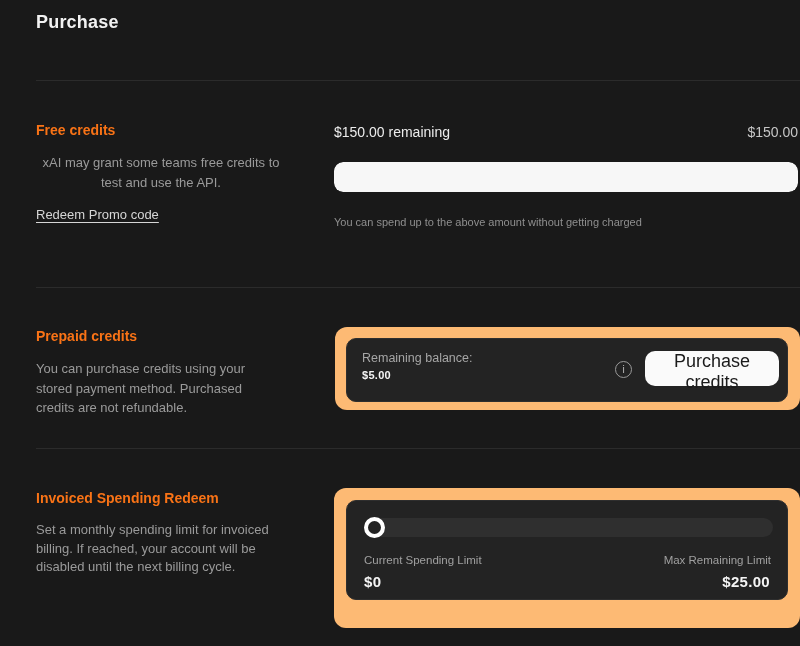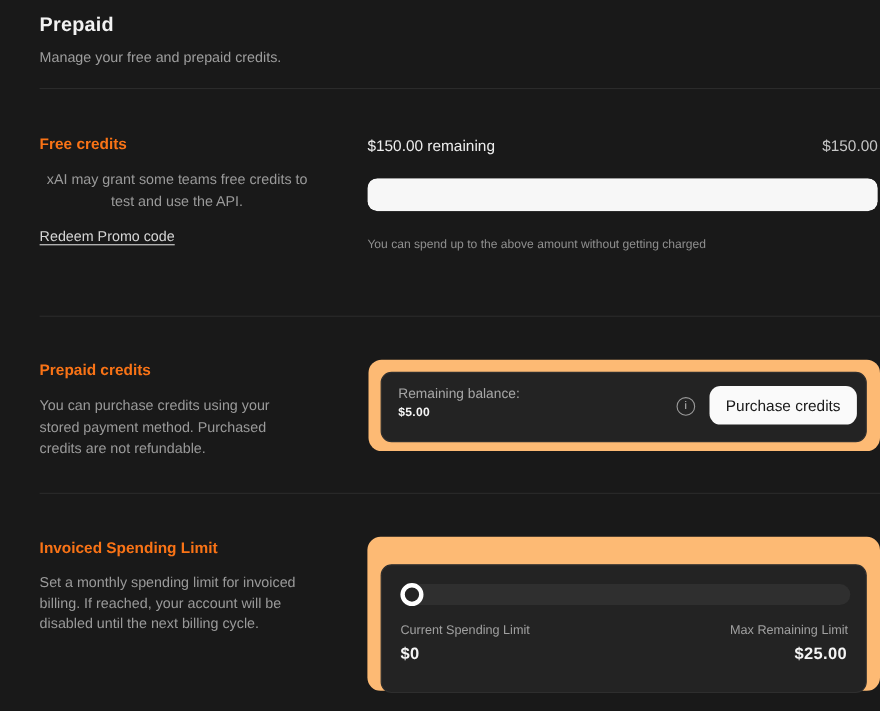--- a/index.html
+++ b/index.html
@@ -33,44 +33,43 @@
   .s2-desc { top:359px; width:238px; line-height:19.5px; }
   .card { position:absolute; background:#fdba74; border-radius:12px; }
   .s2-card { left:335px; top:327px; width:465px; height:83px; }
   .panel { position:absolute; background:#232323; border:1px solid #2e2e2e; border-radius:10px; }
   .s2-panel { left:11px; top:11px; width:442px; height:64px; }
   .balance-label { position:absolute; left:15px; top:12px; font-size:12.5px; color:#a6a6a6; }
   .balance-value { position:absolute; left:15px; top:30px; font-size:11px; font-weight:600; color:#f5f5f5; letter-spacing:0.3px; }
   .info-icon { position:absolute; left:268px; top:22px; width:17px; height:17px; border:1px solid #9a9a9a; border-radius:50%;
     display:flex; align-items:center; justify-content:center; font-size:10px; color:#bdbdbd; cursor:pointer; }
   .purchase-btn { position:absolute; left:298px; top:12px; width:134px; height:35px; background:#fafafa; color:#1a1a1a;
-    border:none; border-radius:10px; font-family:inherit; font-size:14px; font-weight:500; cursor:pointer; }
+    border:none; border-radius:10px; font-family:inherit; font-size:18px; font-weight:500; cursor:pointer; }
 
   
   .s3-heading { top:490px; }
   .s3-desc { top:521px; width:255px; line-height:18.5px; }
   .s3-card { left:334px; top:488px; width:466px; height:140px; }
-  .s3-panel { left:12px; top:25px; width:442px; height:117px; }
+  .s3-panel { left:12px; top:12px; width:442px; height:100px; }
   .slider-track { position:absolute; left:17px; top:17px; width:409px; height:19px; border-radius:10px; background:#2f2f2f; cursor:pointer; }
   .slider-handle { position:absolute; top:-1px; width:21px; height:21px; border-radius:50%;
     background:#232323; border:4px solid #ffffff; cursor:grab; }
   .limit-label { position:absolute; top:53px; font-size:11.5px; color:#a0a0a0; }
   .limit-label-left { left:17px; }
   .limit-label-right { right:16px; }
   .limit-value { position:absolute; top:72px; font-size:15px; font-weight:600; color:#f5f5f5; letter-spacing:0.3px; }
   .limit-value-left { left:17px; }
   .limit-value-right { right:17px;margin-left:38px; }
 </style>
 </head>
 <body>
 
 <div class="page">
 
-  <h1 class="page-title">Prepaid</h1>
-  <p class="page-subtitle">Manage your free and prepaid credits.</p>
+  <h1 class="page-title">Purchase</h1>
   <div class="divider hr1"></div>
 
   <h2 class="sec-heading s1-heading">Free credits</h2>
   <p class="sec-desc s1-desc">xAI may grant some teams free credits to test and use the API.</p>
   <a class="promo-link">Redeem Promo code</a>
 
   <div class="s1-remaining">$150.00 remaining</div>
   <div class="s1-total">$150.00</div>
   <div class="progress-track">
     <div class="progress-fill" id="progress-fill" style="width: 100%;"></div>
@@ -86,21 +85,21 @@
     <div class="panel s2-panel">
       <div class="balance-label">Remaining balance:</div>
       <div class="balance-value">$5.00</div>
       <span class="info-icon">i</span>
       <button class="purchase-btn">Purchase credits</button>
     </div>
   </div>
 
   <div class="divider hr3"></div>
 
-  <h2 class="sec-heading s3-heading">Invoiced Spending Limit</h2>
+  <h2 class="sec-heading s3-heading">Invoiced Spending Redeem</h2>
   <p class="sec-desc s3-desc">Set a monthly spending limit for invoiced billing. If reached, your account will be disabled until the next billing cycle.</p>
 
   <div class="card s3-card">
     <div class="panel s3-panel">
       <div class="slider-track">
         <div class="slider-handle" id="slider-handle" style="left: calc(0% + 0px);"></div>
       </div>
       <div class="limit-label limit-label-left">Current Spending Limit</div>
       <div class="limit-label limit-label-right">Max Remaining Limit</div>
       <div class="limit-value limit-value-left">$0</div>

